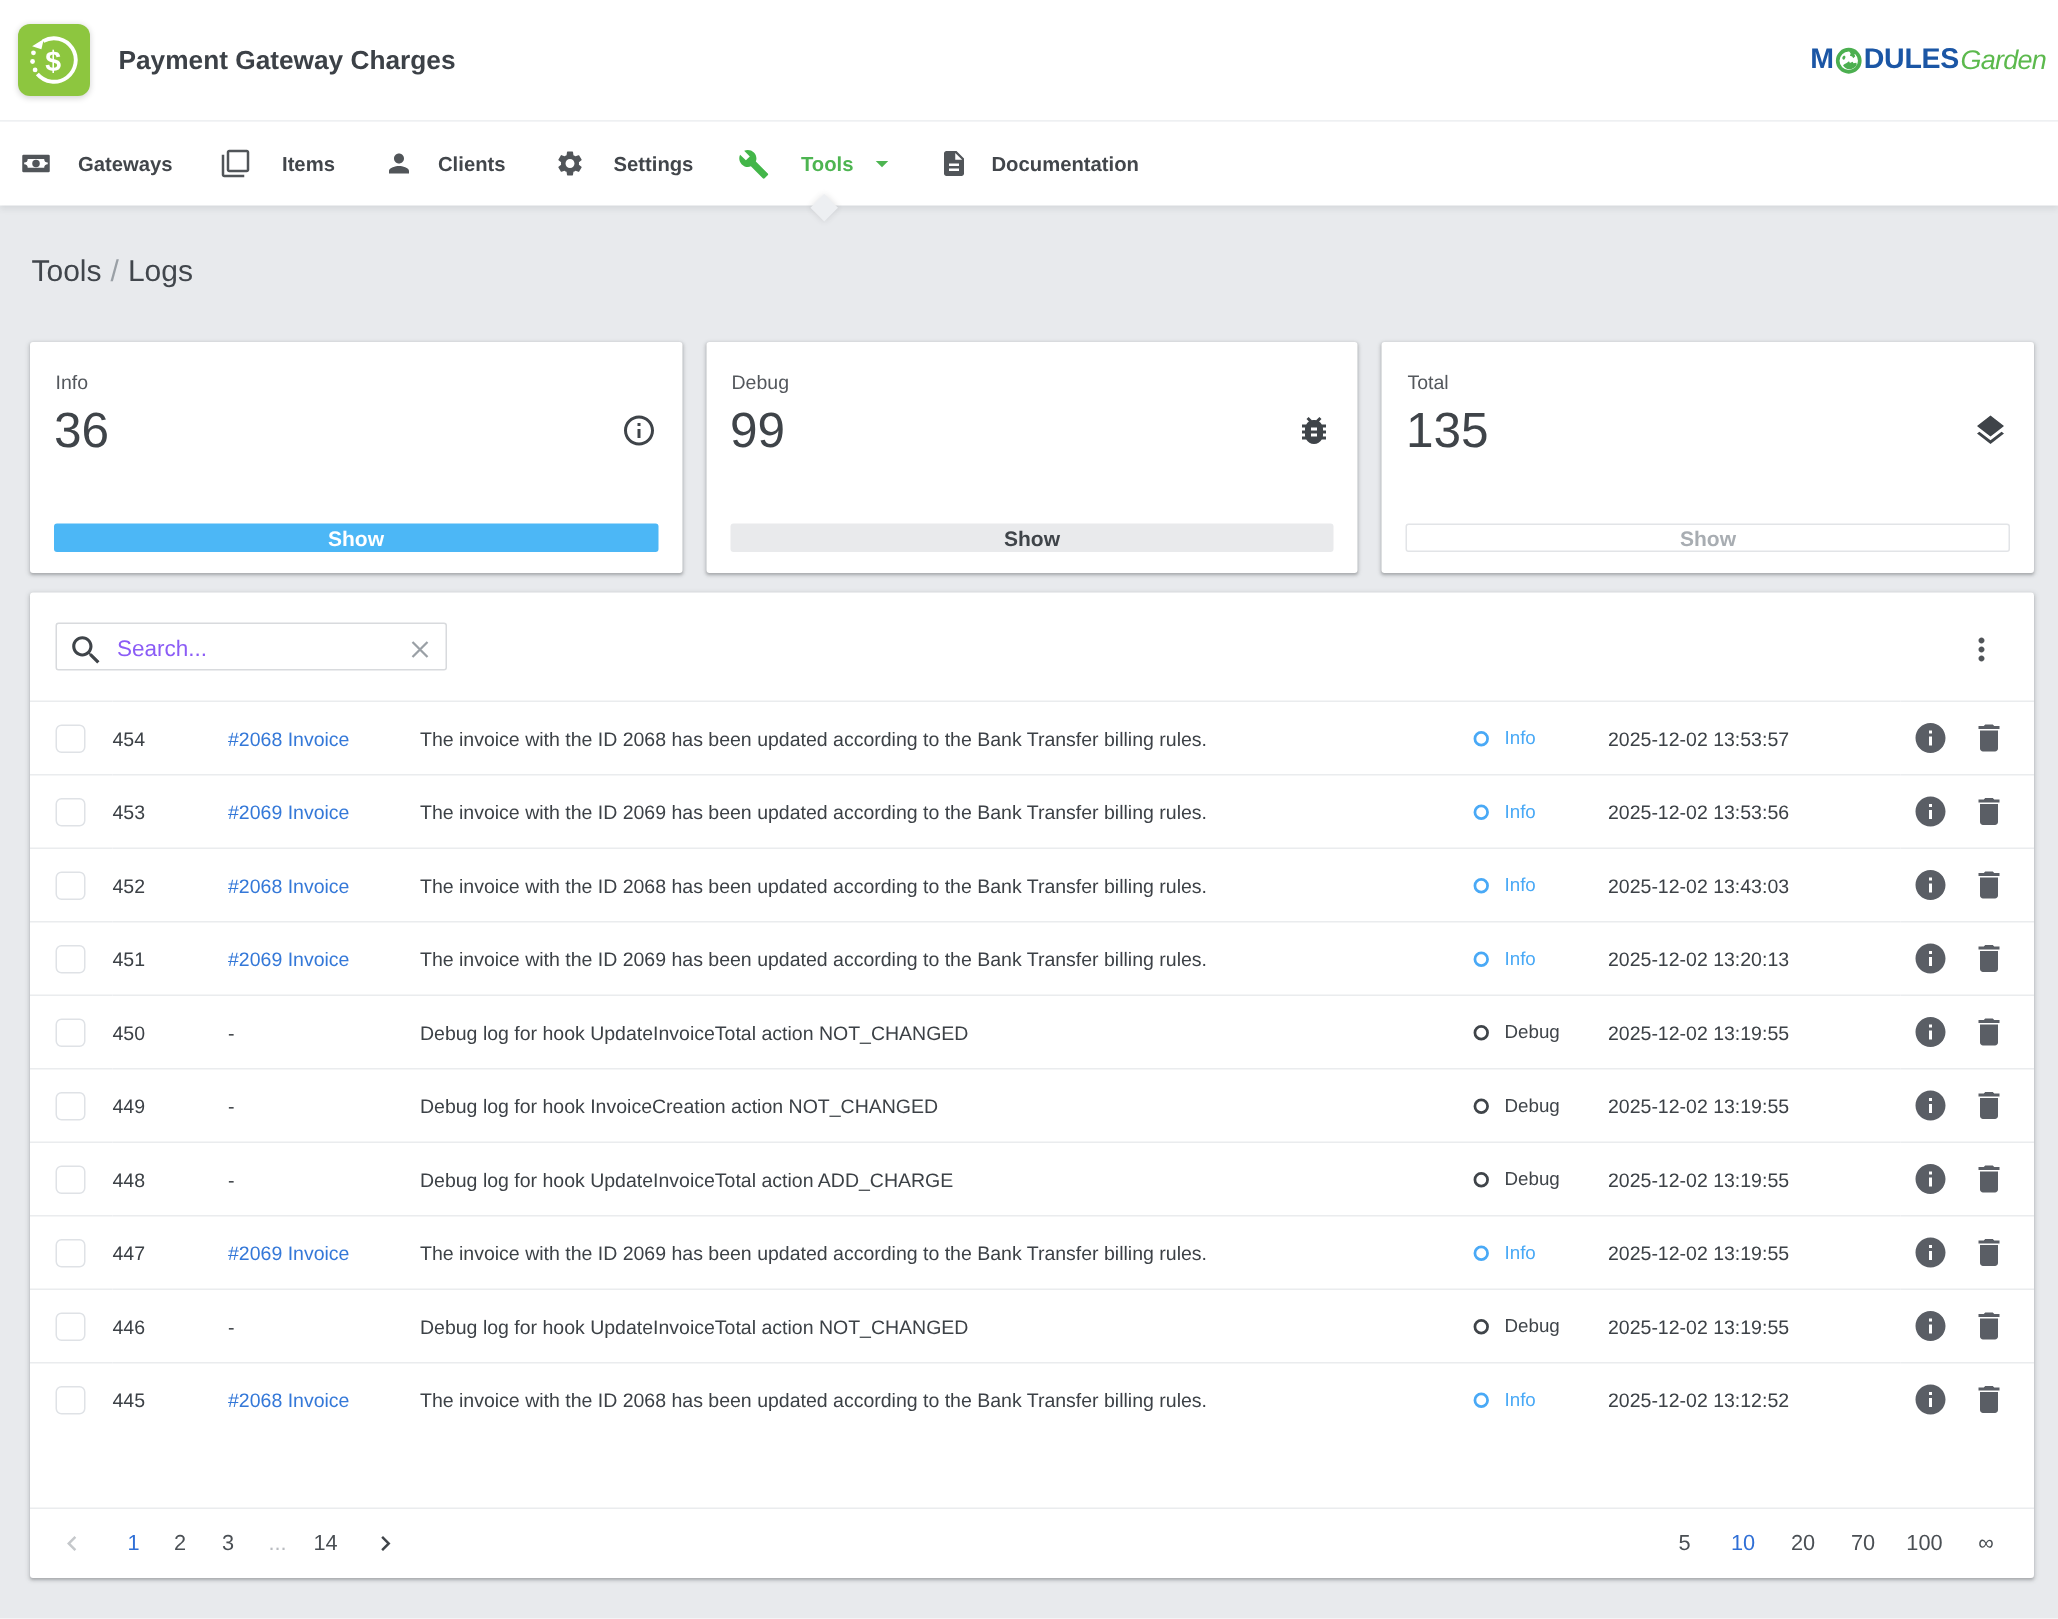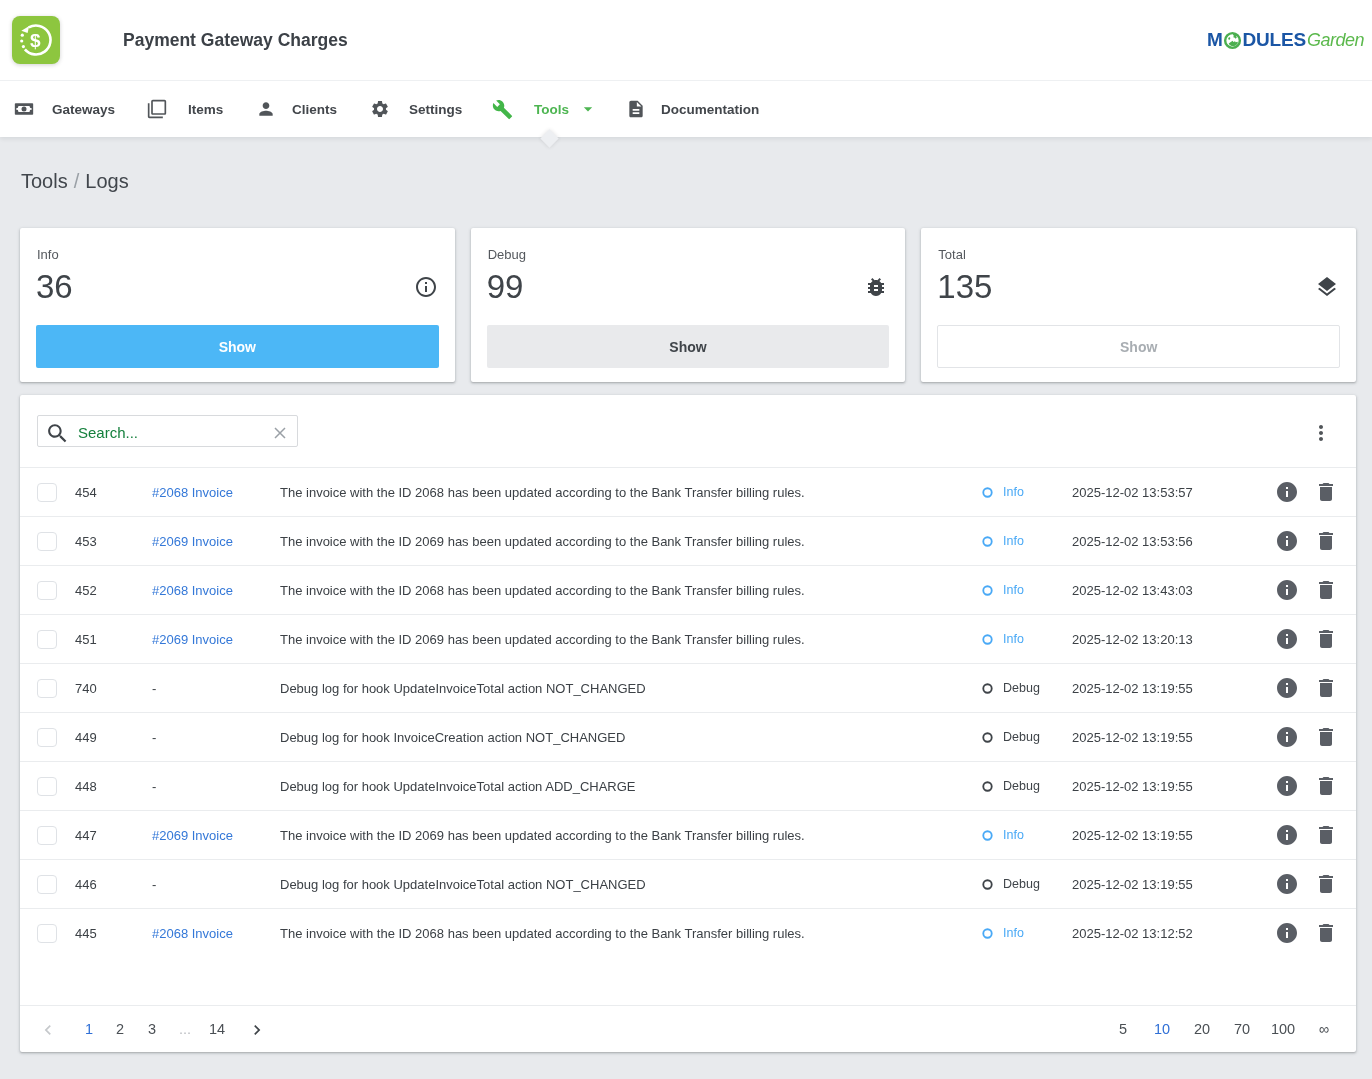--- a/index.html
+++ b/index.html
@@ -1,41 +1,41 @@
 <!DOCTYPE html>
 <html><head>
 <meta charset="utf-8">
 <style>
 * { margin:0; padding:0; box-sizing:border-box; }
 html,body { width:1372px; height:1079px; }
 body { background:#e8eaed; font-family:"Liberation Sans",sans-serif; position:relative; overflow:hidden; }
 .header { position:absolute; top:0; left:0; width:1372px; height:81px; background:#fff; border-bottom:1px solid #eef0f2; z-index:3; }
 .appicon { position:absolute; left:12px; top:16px; width:48px; height:48px; border-radius:8px; background:#8dc63f; box-shadow:0 1px 4px rgba(0,0,0,.18); }
-.apptitle { position:absolute; left:79px; top:0; line-height:80px; font-size:17.5px; font-weight:bold; color:#3c4147;margin-left:44px; }
+.apptitle { position:absolute; left:79px; top:0; line-height:80px; font-size:17.5px; font-weight:bold; color:#3c4147; }
 .mglogo { position:absolute; right:8px; top:29px; height:22px; display:flex; align-items:center; }
 .mglogo .b { color:#1b56a5; font-weight:bold; font-size:19px; letter-spacing:-0.2px; }
 .mglogo .g { color:#5cb94d; font-size:18px; font-style:italic; letter-spacing:-0.5px; margin-left:1px; }
 .nav { position:absolute; top:81px; left:0; width:1372px; height:56px; background:#fff; box-shadow:0 2px 4px rgba(60,64,67,.1); z-index:2; }
 .navitem { position:absolute; top:0; height:56px; display:flex; align-items:center;text-align:center; }
 .navlabel { font-size:13.5px; font-weight:bold; color:#42464b; }
 .diamond { position:absolute; top:132px; left:543px; width:13px; height:13px; background:#edeff2; transform:rotate(45deg); box-shadow:0 0 4px rgba(60,64,67,.16); z-index:3; }
 .breadcrumb { position:absolute; left:21px; top:170px; font-size:20px; color:#41464c; z-index:1; }
 .breadcrumb .sep { color:#9aa0a6; padding:0 6px; }
 .cards { position:absolute; top:228px; left:20px; width:1336px; display:flex; gap:16px; }
 .card { flex:1; height:154px; background:#fff; border-radius:2px; box-shadow:0 1px 2px rgba(60,64,67,.3), 0 1px 3px 1px rgba(60,64,67,.1); position:relative; }
 .card .label { position:absolute; left:17px; font-size:13px; color:#54585d; top:19px; }
 .card .num { position:absolute; left:16px; top:40px; font-size:33px; color:#3f4449; }
 .card .cicon { position:absolute; right:17px; top:47px; }
-.card .btn { position:absolute; left:16px; right:16px; bottom:14px; height:43px; border-radius:2px; font-weight:bold; font-size:14px; display:flex; align-items:center; justify-content:center; }
+.card .btn { position:absolute; left:16px; right:16px; bottom:14px; height:19px; border-radius:2px; font-weight:bold; font-size:14px; display:flex; align-items:center; justify-content:center; }
 .btn-blue { background:#4cb7f6; color:#fff; }
 .btn-grey { background:#e9eaec; color:#3f4449; }
 .btn-outline { background:#fff; border:1px solid #e2e4e7; color:#a8adb2; }
 .tablecard { position:absolute; top:395px; left:20px; width:1336px; height:657px; background:#fff; border-radius:2px; box-shadow:0 1px 2px rgba(60,64,67,.3), 0 1px 3px 1px rgba(60,64,67,.1); }
 .search { position:absolute; left:17px; top:20px; width:261px; height:32px; border:1px solid #d8dadd; border-radius:2px; }
-.search .ph { position:absolute; left:40px; top:8px; font-size:15px; color:#15803d; }
+.search .ph { position:absolute; left:40px; top:8px; font-size:15px; color:#8b5cf6; }
 .search svg.mag { position:absolute; left:7px; top:5px; }
 .search svg.clr { position:absolute; right:11px; top:11px; }
 .morevert { position:absolute; left:1289px; top:26px; }
 table.logs { position:absolute; left:0; top:72px; width:1336px; border-collapse:collapse; table-layout:fixed; }
 table.logs th { font-size:11px; font-weight:bold; color:#3f4449; text-align:left; letter-spacing:0.2px; height:49px; vertical-align:middle; }
 table.logs td { font-size:13px; color:#3c4146; height:49px; vertical-align:middle; border-top:1px solid #eaecee; }
 table.logs tr.hdr th { border-bottom:none; }
 .cb { width:19.5px; height:19px; border:1.5px solid #dfe2e6; border-radius:4px; margin-left:17px; }
 a.lnk { color:#3478d8; text-decoration:none;margin-top:43px; }
 .type { display:flex; align-items:center; gap:10px; font-size:12.5px; }
@@ -266,21 +266,21 @@
             </svg>
             <svg class="ad" width="24" height="24" viewBox="0 0 24 24" fill="#5a5e65">
               <path d="M6 19c0 1.1.9 2 2 2h8c1.1 0 2-.9 2-2V7H6v12zM19 4h-3.5l-1-1h-5l-1 1H5v2h14V4z"></path>
             </svg>
           </td>
     </tr>
     <tr>
       <td>
             <div class="cb"></div>
           </td>
-          <td>740</td>
+          <td>450</td>
       <td>-</td>
       <td>Debug log for hook UpdateInvoiceTotal action NOT_CHANGED</td>
       <td>
             <span class="type debug"><svg width="11" height="11" viewBox="0 0 12 12">
                 <circle cx="6" cy="6" r="4.6" fill="none" stroke="#3f4449" stroke-width="2"></circle>
               </svg>Debug</span>
           </td>
       <td>2025-12-02 13:19:55</td>
       <td class="acts">
             <svg class="ai" width="24" height="24" viewBox="0 0 24 24" fill="#5a5e65">

